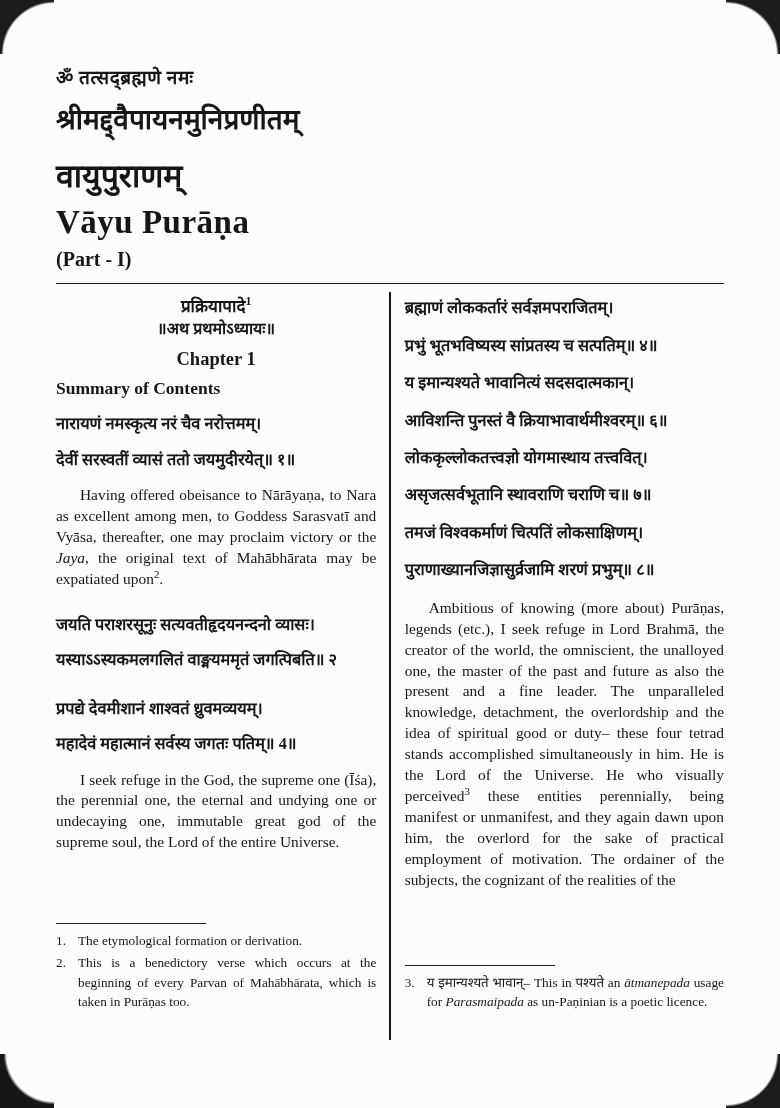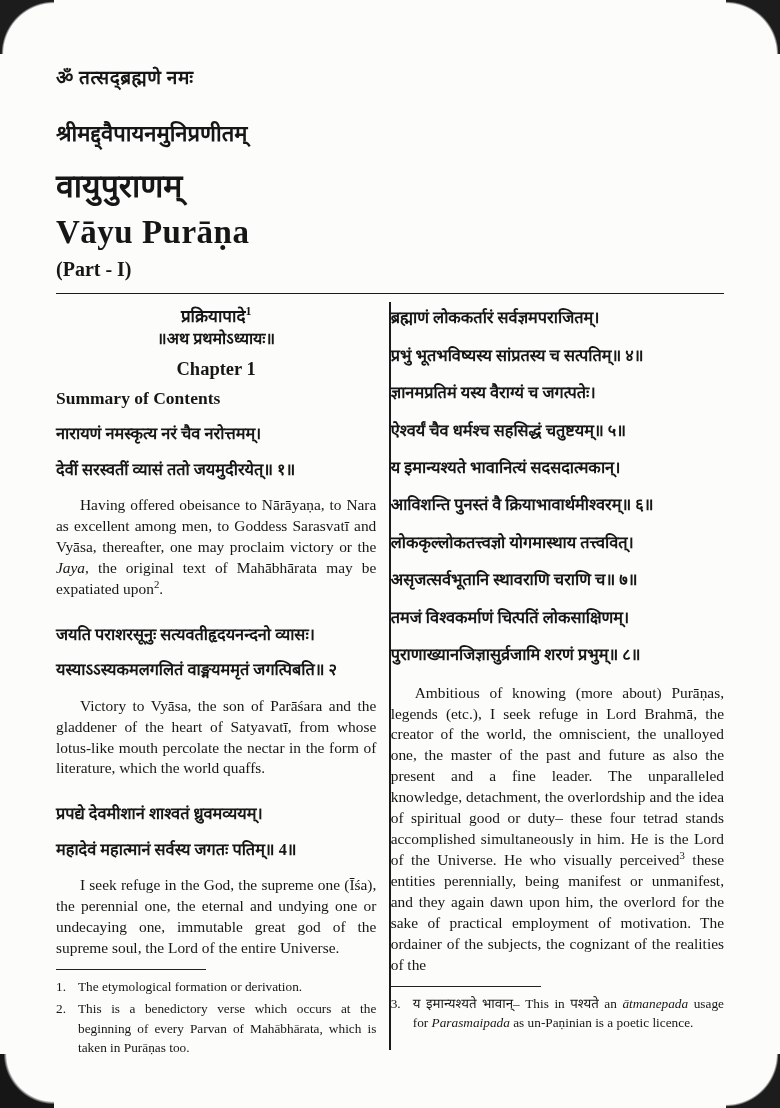--- a/index.html
+++ b/index.html
@@ -19,31 +19,31 @@
   .corner.br { bottom:0; right:0; background:radial-gradient(circle at 0% 0%,   rgba(0,0,0,0) 66%, #1c1c1c 69%); }
 
   .page { position:absolute; inset:0; padding:64px 56px 0 56px; }
 
   
   .header { text-align:left; }
   .invocation {
     font-size:19px; font-weight:600; letter-spacing:.5px;
     font-family:"Liberation Serif", serif;
   }
-  .author-line { margin-top:27px; font-size:22px; font-weight:700; }
+  .author-line { margin-top:9px; font-size:28px; font-weight:700; }
   .title-dev   { margin-top:22px; font-size:32px; font-weight:700; line-height:1.1; }
   .title-lat   { margin-top:10px; font-size:33px; font-weight:700; letter-spacing:.5px; }
   .part-label  { margin-top:7px; font-size:20px; font-weight:700; }
   .main-rule   { margin-top:12px; border:none; border-top:1.6px solid #1a1a1a; }
 
   
   .columns { display:flex; margin-top:8px; height:748px; align-items:stretch; }
   .col { width:50%; display:flex; flex-direction:column; }
   .col.left  { padding-right:13px; }
-  .col.right { padding-left:0;font-family:Liberation Serif, serif; }
+  .col.right { padding-left:14px;font-family:Liberation Serif, serif; }
   .v-divider { width:1.4px; background:#1a1a1a; flex:0 0 auto; }
 
   .pada-heading   { text-align:center; font-size:17px; font-weight:700; margin-top:2px; }
   .adhyaya-heading{ text-align:center; font-size:16px; font-weight:700; }
   .chapter-heading{ text-align:center; font-size:18.5px; font-weight:700; margin-top:10px; }
   .summary-heading{ font-size:17.5px; font-weight:700; margin-top:8px; }
 
   .verse-block { margin-top:13px; }
   .verse-line  { font-size:16.3px; font-weight:700; line-height:1.5; margin-bottom:11px; text-align:left; }
   .col.right .verse-line { margin-bottom:13px; }
@@ -95,21 +95,20 @@
         <div class="verse-line">देवीं सरस्वतीं व्यासं ततो जयमुदीरयेत्॥ १॥</div>
       </div>
 
       <p class="prose"><span>Having offered obeisance to Nārāyaṇa, to Nara as excellent among men, to Goddess Sarasvatī and Vyāsa, thereafter, one may proclaim victory or the </span><i>Jaya</i><span>, the original text of Mahābhārata may be expatiated upon</span><sup>2</sup><span>.</span></p>
 
       <div class="verse-block">
         <div class="verse-line">जयति पराशरसूनुः सत्यवतीहृदयनन्दनो व्यासः।</div>
         <div class="verse-line">यस्याऽऽस्यकमलगलितं वाङ्मयममृतं जगत्पिबति॥ २</div>
       </div>
 
-      <p class="prose">Victory to Vyāsa, the son of Parāśara and the gladdener of the heart of Satyavatī, from whose lotus-like mouth percolate the nectar in the form of literature, which the world quaffs.</p>
 
       <div class="verse-block">
         <div class="verse-line">प्रपद्ये देवमीशानं शाश्वतं ध्रुवमव्ययम्।</div>
         <div class="verse-line">महादेवं महात्मानं सर्वस्य जगतः पतिम्॥ 4॥</div>
       </div>
 
       <p class="prose">I seek refuge in the God, the supreme one (Īśa), the perennial one, the eternal and undying one or undecaying one, immutable great god of the supreme soul, the Lord of the entire Universe.</p>
 
       <div class="footnotes">
         <hr class="foot-rule">
@@ -125,24 +124,20 @@
     </div>
 
     <div class="v-divider"></div>
 
     <div class="col right">
       <div class="verse-block" style="margin-top:4px;">
         <div class="verse-line">ब्रह्माणं लोककर्तारं सर्वज्ञमपराजितम्।</div>
         <div class="verse-line">प्रभुं भूतभविष्यस्य सांप्रतस्य च सत्पतिम्॥ ४॥</div>
       </div>
       <div class="verse-block" style="margin-top:0;">
-        <div class="verse-line">ज्ञानमप्रतिमं यस्य वैराग्यं च जगत्पतेः।</div>
-        <div class="verse-line">ऐश्वर्यं चैव धर्मश्च सहसिद्धं चतुष्टयम्॥ ५॥</div>
-      </div>
-      <div class="verse-block" style="margin-top:0;">
         <div class="verse-line">य इमान्यश्यते भावानित्यं सदसदात्मकान्।</div>
         <div class="verse-line">आविशन्ति पुनस्तं वै क्रियाभावार्थमीश्वरम्॥ ६॥</div>
       </div>
       <div class="verse-block" style="margin-top:0;">
         <div class="verse-line">लोककृल्लोकतत्त्वज्ञो योगमास्थाय तत्त्ववित्।</div>
         <div class="verse-line">असृजत्सर्वभूतानि स्थावराणि चराणि च॥ ७॥</div>
       </div>
       <div class="verse-block" style="margin-top:0;">
         <div class="verse-line">तमजं विश्वकर्माणं चित्पतिं लोकसाक्षिणम्।</div>
         <div class="verse-line">पुराणाख्यानजिज्ञासुर्व्रजामि शरणं प्रभुम्॥ ८॥</div>

